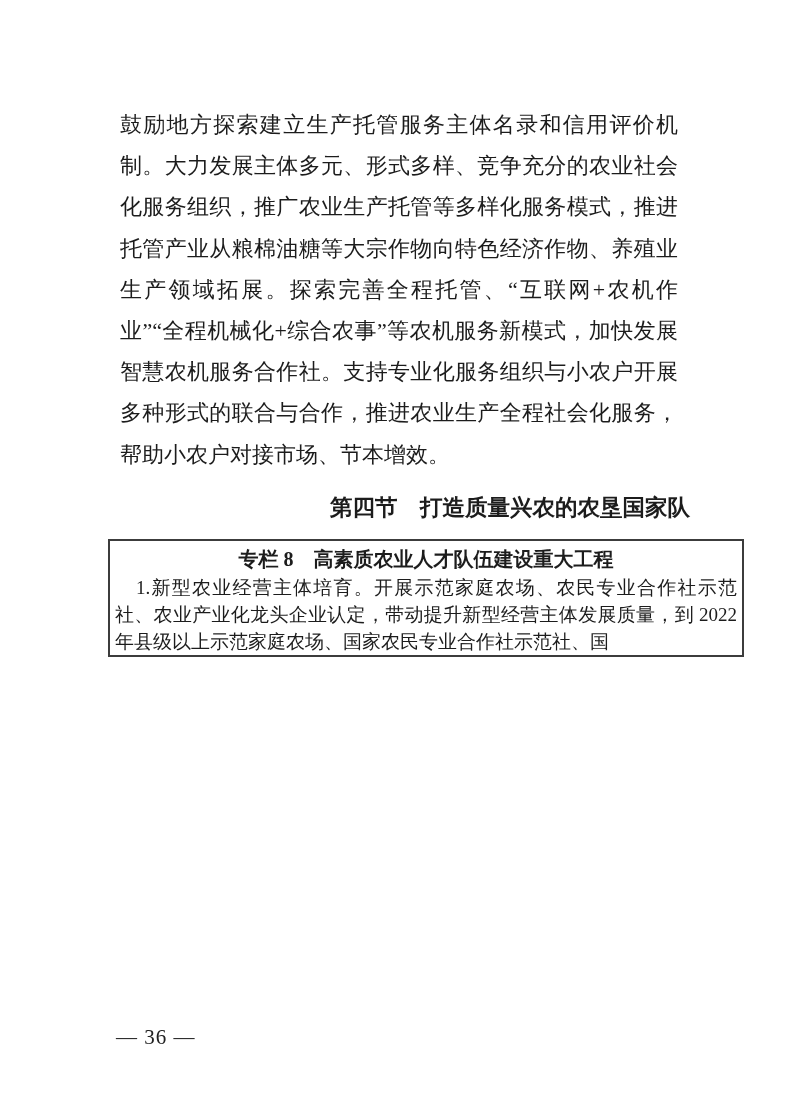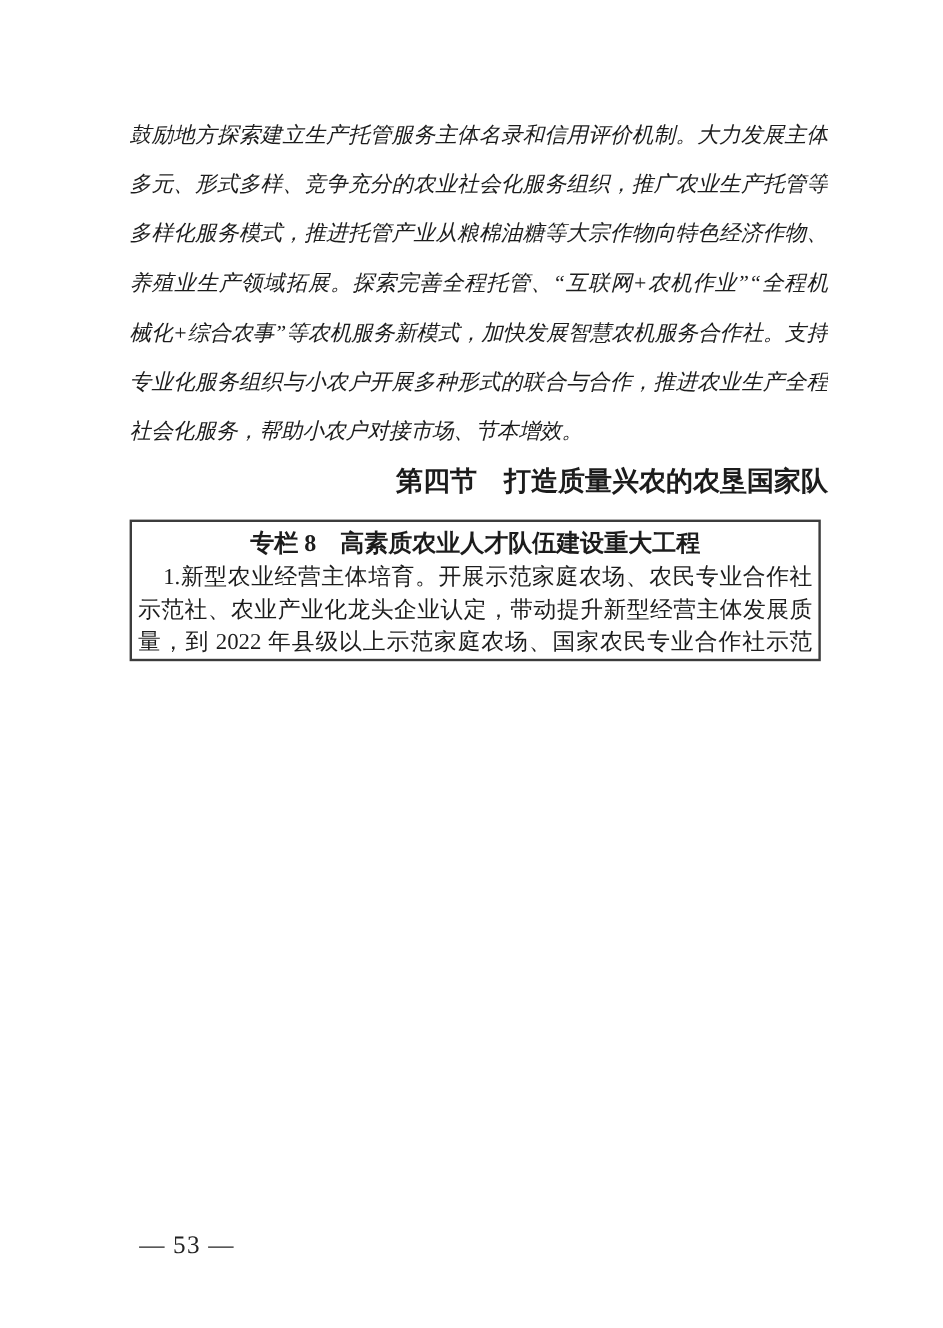--- a/index.html
+++ b/index.html
@@ -16,46 +16,45 @@
     color: #1c1c1c;
     overflow: hidden;
   }
   .body-text {
     position: absolute;
     left: 108px;
     top: 92px;
     width: 582px;
   }
   .para {
-    margin: 0;
-    font-size: 18px;
+    margin: 12px;
+    font-size: 22px;
     line-height: 41.2px;
     text-align: justify;
     overflow: hidden;
-    font-style: italic;
   }
   .para-cont {
     max-height: 371px;
   }
   .para-indent {
     text-indent: 44px;
     max-height: 371px;
   }
   .section-heading {
     margin: 0;
     font-size: 22.5px;
     line-height: 41.2px;
     font-weight: bold;
     text-align: right;
     white-space: nowrap;
   }
   .callout-box {
     box-sizing: border-box;
     margin-top: 11px;
-    width: 576px;
+    width: 636px;
     height: 118px;
     border: 2px solid #3c3c3c;
     padding: 3px 5px 2px 5px;
     overflow: hidden;
     background: #ffffff;
   }
   .box-title {
     font-size: 20px;
     font-weight: bold;
     line-height: 30px;
@@ -94,15 +93,15 @@
     <h2 class="section-heading">第四节　打造质量兴农的农垦国家队</h2>
 
 
     <div class="callout-box">
       <div class="box-title">专栏 8　高素质农业人才队伍建设重大工程</div>
       <p class="box-para"><strong>1.新型农业经营主体培育</strong><span>。开展示范家庭农场、农民专业合作社示范社、农业产业化龙头企业认定，带动提升新型经营主体发展质量，到 2022 年县级以上示范家庭农场、国家农民专业合作社示范社、国</span></p>
     </div>
 
   </div>
 
-  <div class="page-number">— 53 —</div>
+  <div class="page-number">— 36 —</div>
 
 </div>
 
 </body></html>

